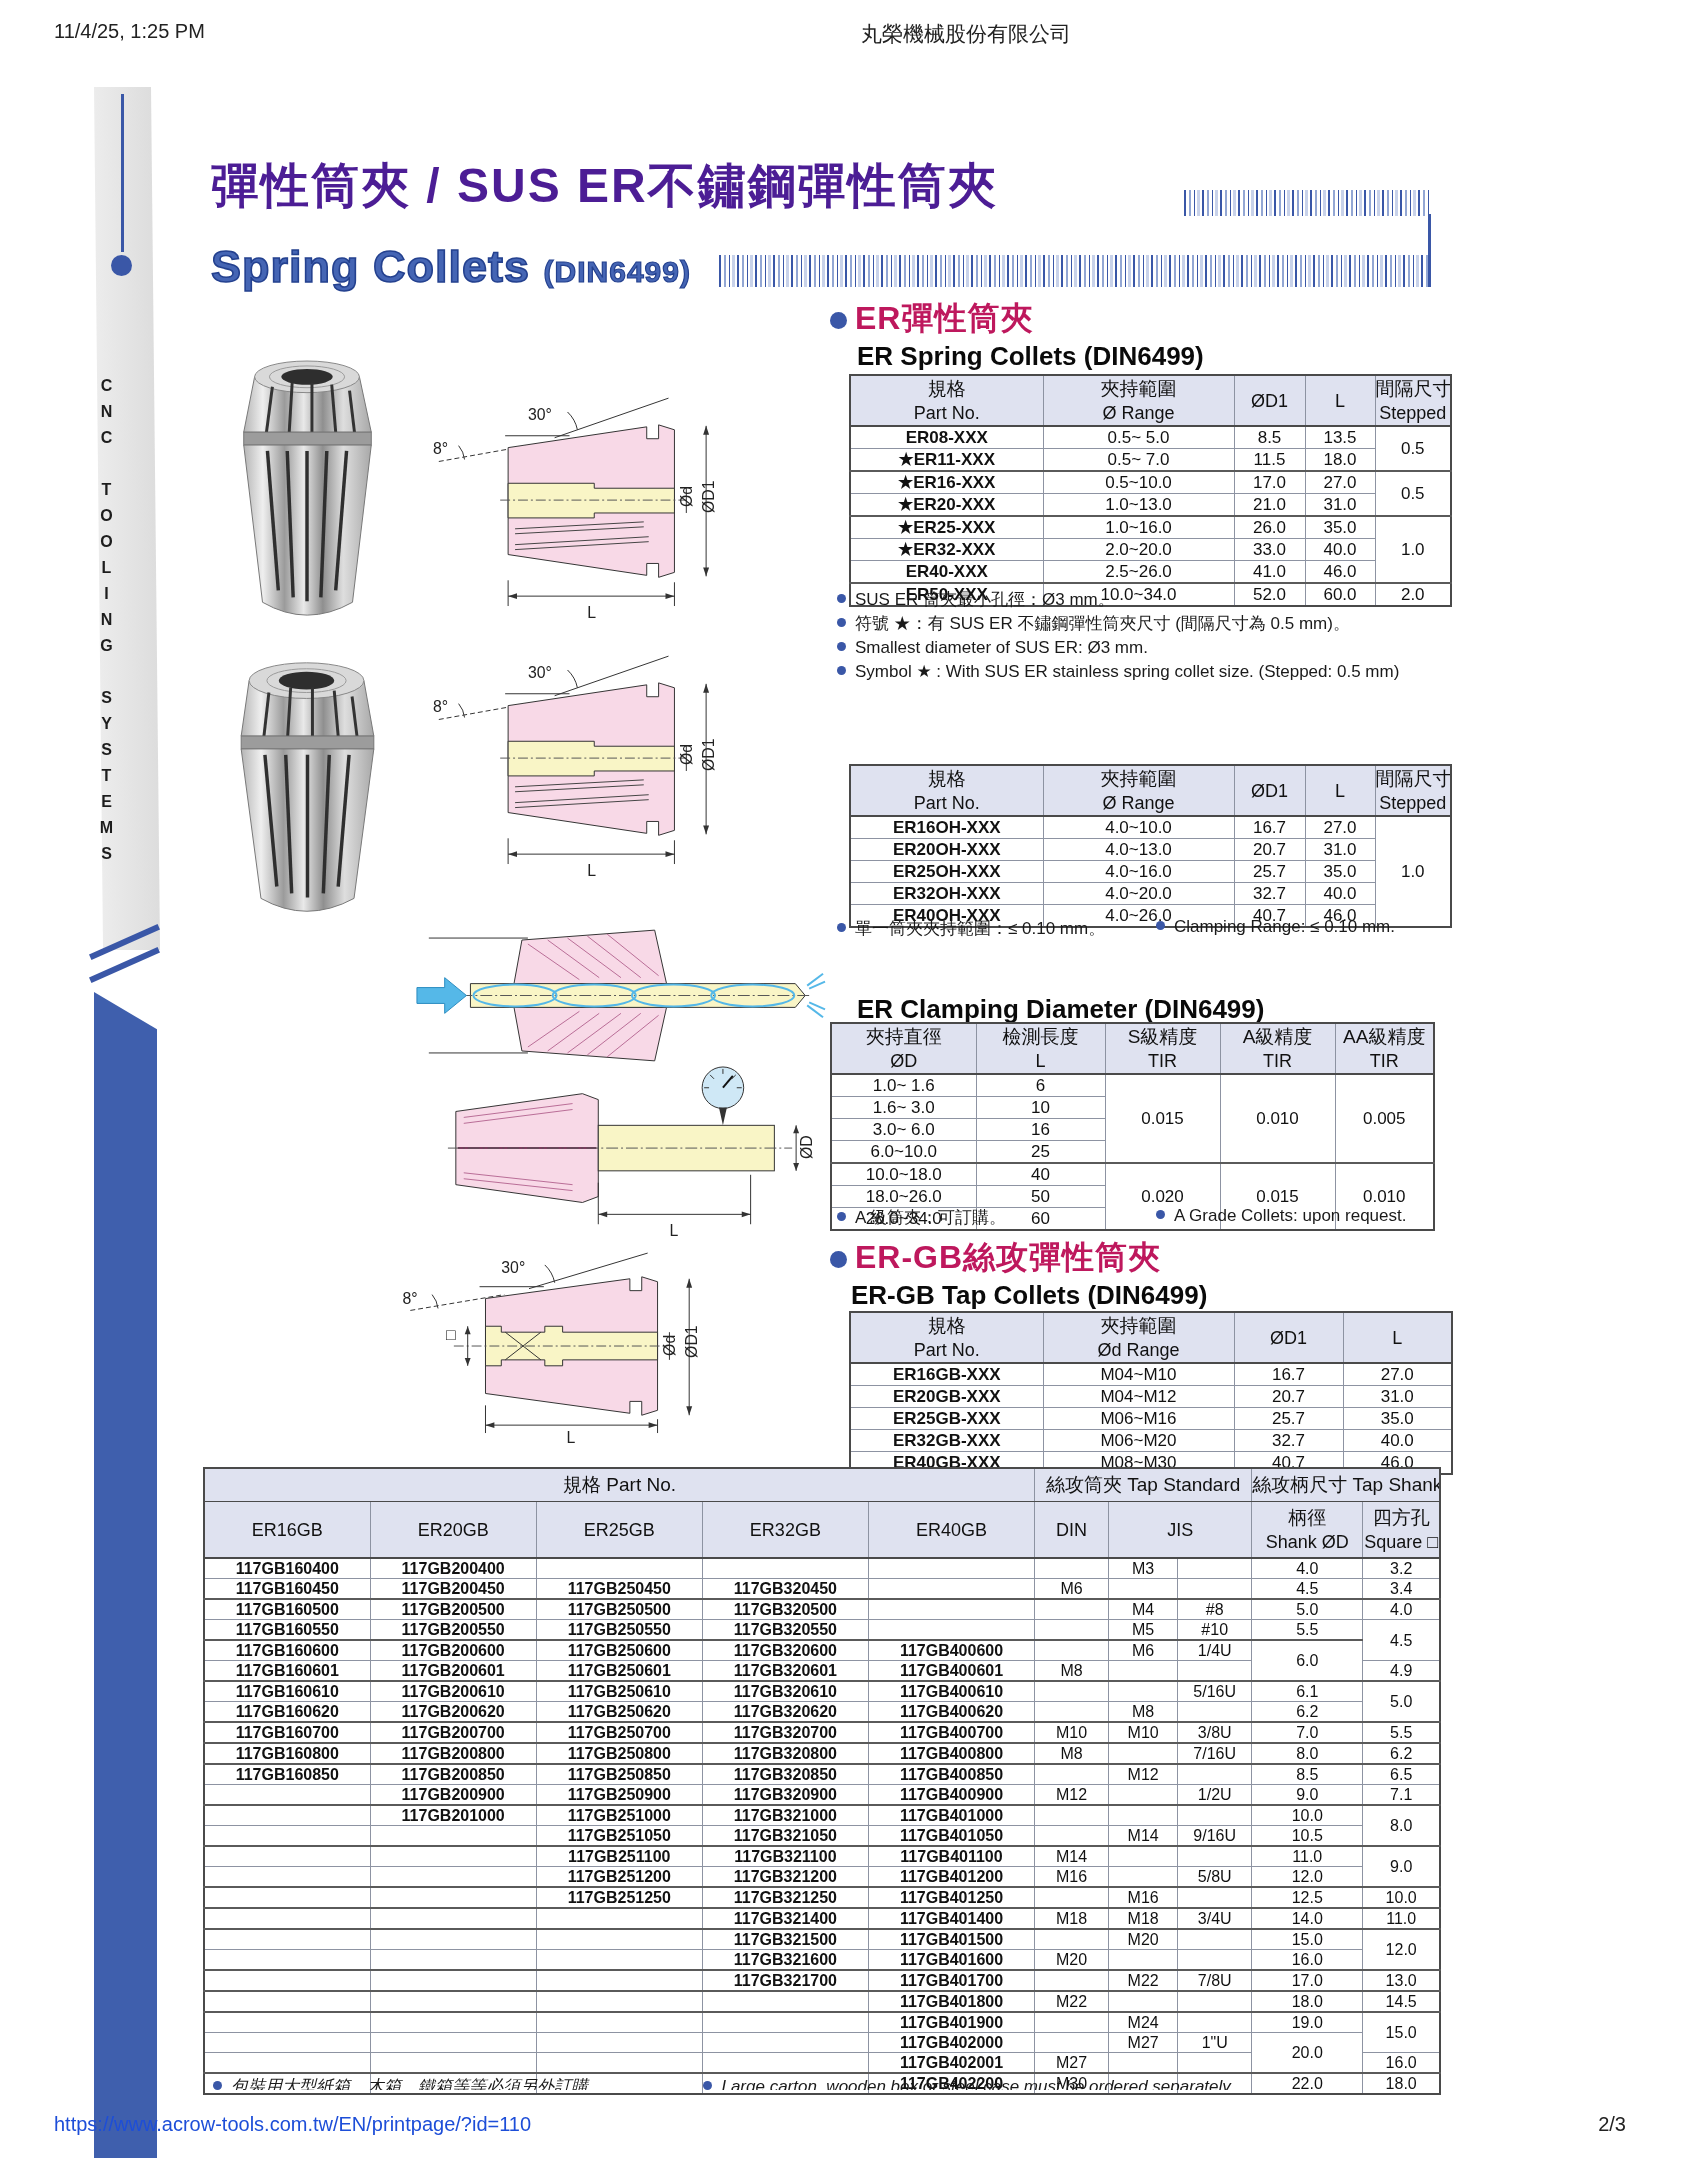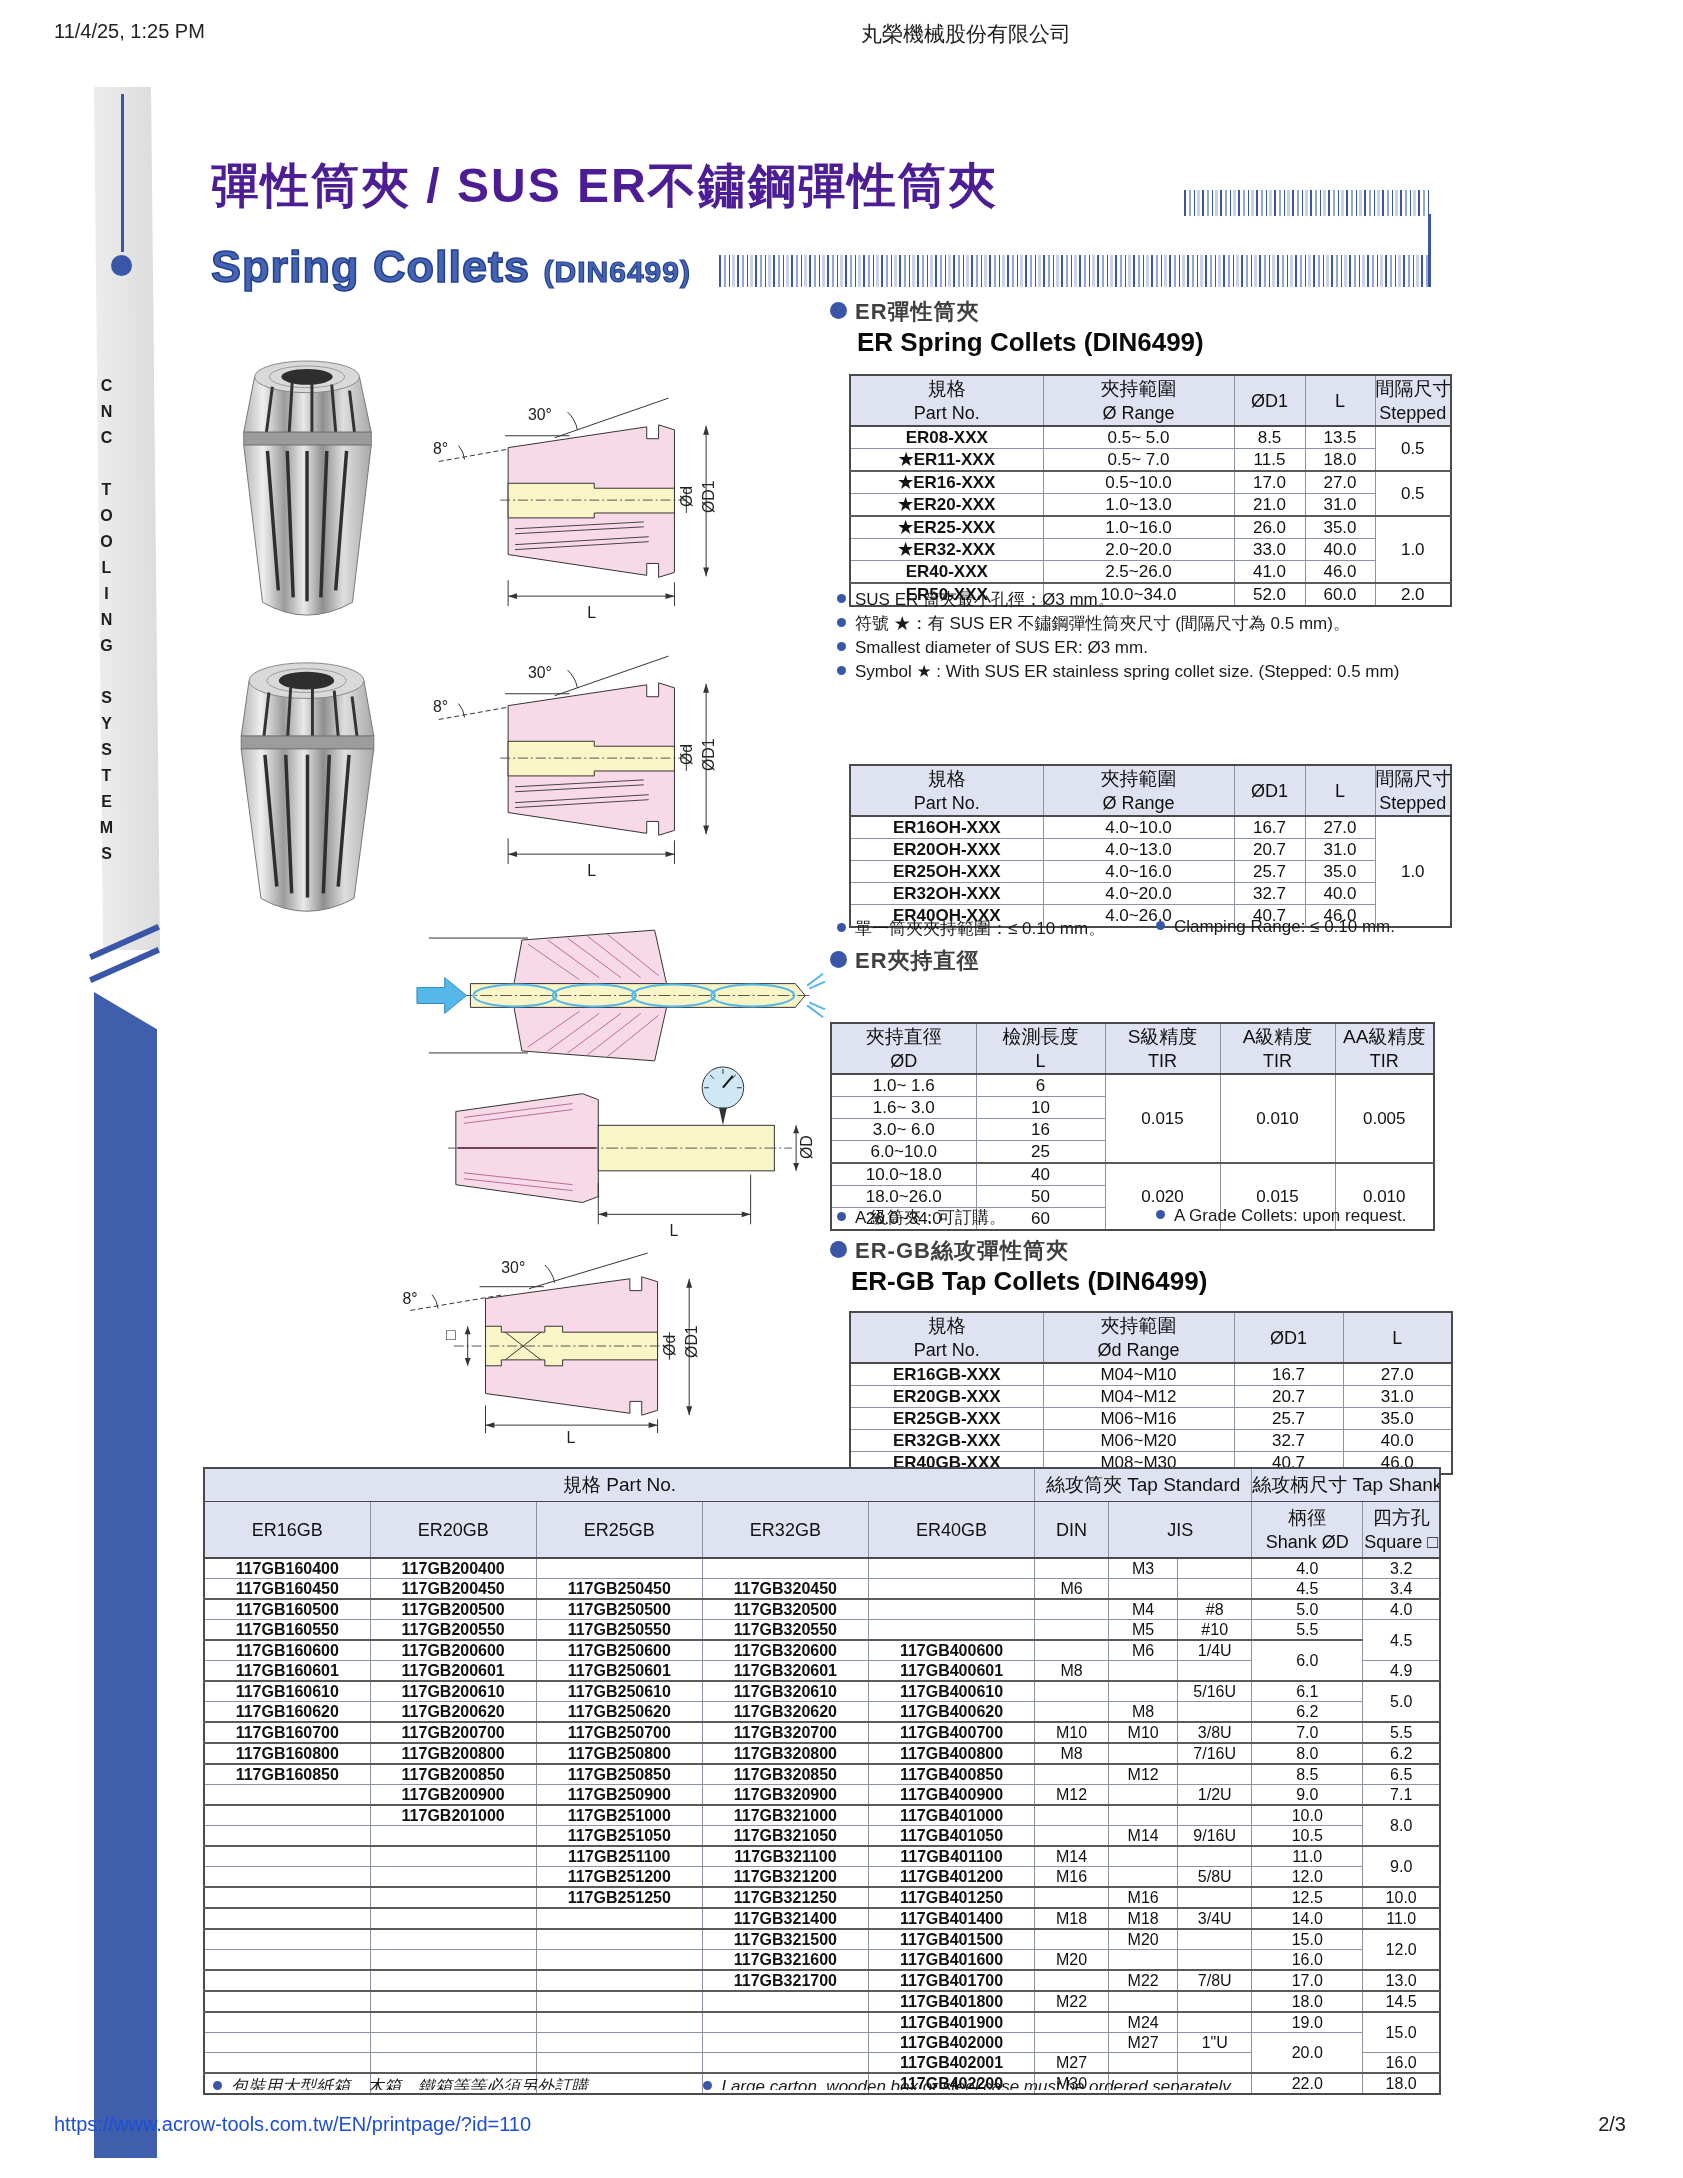--- a/index.html
+++ b/index.html
@@ -29,21 +29,21 @@
   .sub-title{left:211px;top:241px;font-size:45px;font-weight:800;color:#4565b4;
              -webkit-text-stroke:1.6px #24418f;letter-spacing:1px;}
   .sub-code{font-size:30px;-webkit-text-stroke:1.2px #24418f;}
   .barcode{background:repeating-linear-gradient(90deg,#3a57a7 0 2px,#fff 2px 5px,#93a7d4 5px 7px,
             #fff 7px 10px,#3a57a7 10px 11px,#fff 11px 13px,#c8d2ea 13px 16px,#fff 16px 18px);}
   .bc1{left:1184px;top:190px;width:246px;height:26px;}
   .bc2{left:719px;top:255px;width:711px;height:32px;}
   .bc-conn{left:1428px;top:214px;width:3px;height:73px;background:#3a57a7;}
 
   
-  .sec-zh{font-size:22px;font-weight:800;color:#404040;letter-spacing:1px;}
+  .sec-zh{font-size:32px;font-weight:800;color:#be185d;letter-spacing:1px;}
   .sec-en{font-size:26px;font-weight:800;color:#0a0a0a;}
   .bullet{display:inline-block;width:17px;height:17px;border-radius:50%;background:#3a57a7;margin-right:8px;}
   .note{font-size:17px;color:#1a1a1a;white-space:nowrap;}
   .ndot{display:inline-block;width:9px;height:9px;border-radius:50%;background:#3a57a7;margin-right:9px;vertical-align:2px;}
   .note-line{line-height:24px;}
 
   
   .dtable{border-collapse:collapse;table-layout:fixed;border:2px solid #4a4a4a;}
   .dtable th,.dtable td{border:1px solid #8d93a2;text-align:center;padding:0;font-size:17px;
         line-height:21px;white-space:nowrap;overflow:hidden;}
@@ -435,21 +435,20 @@
           <td>4.0~26.0</td>
           <td>40.7</td>
           <td>46.0</td>
         </tr>
       </tbody>
   </table>
   <div class="abs note" style="left:837px;top:917px;"><span class="ndot"></span><span>單一筒夾夾持範圍：≤ 0.10 mm。</span></div>
   <div class="abs note" style="left:1156px;top:917px;"><span class="ndot"></span><span>Clamping  Range: ≤ 0.10 mm.</span></div>
 
   <div class="abs" style="left:830px;top:946px;">
-    <div><span class="bullet"></span><span class="sec-zh">ER夾持直徑</span></div>
     <div class="sec-en" style="margin-left:27px;margin-top:48px;">ER Clamping Diameter (DIN6499)</div>
   </div>
   <table class="abs dtable t3" style="left:830px;top:1022px;width:602px;">
     <colgroup>
         <col style="width:145px">
         <col style="width:129px">
         <col style="width:115px">
         <col style="width:115px">
         <col style="width:99px">
       </colgroup>

